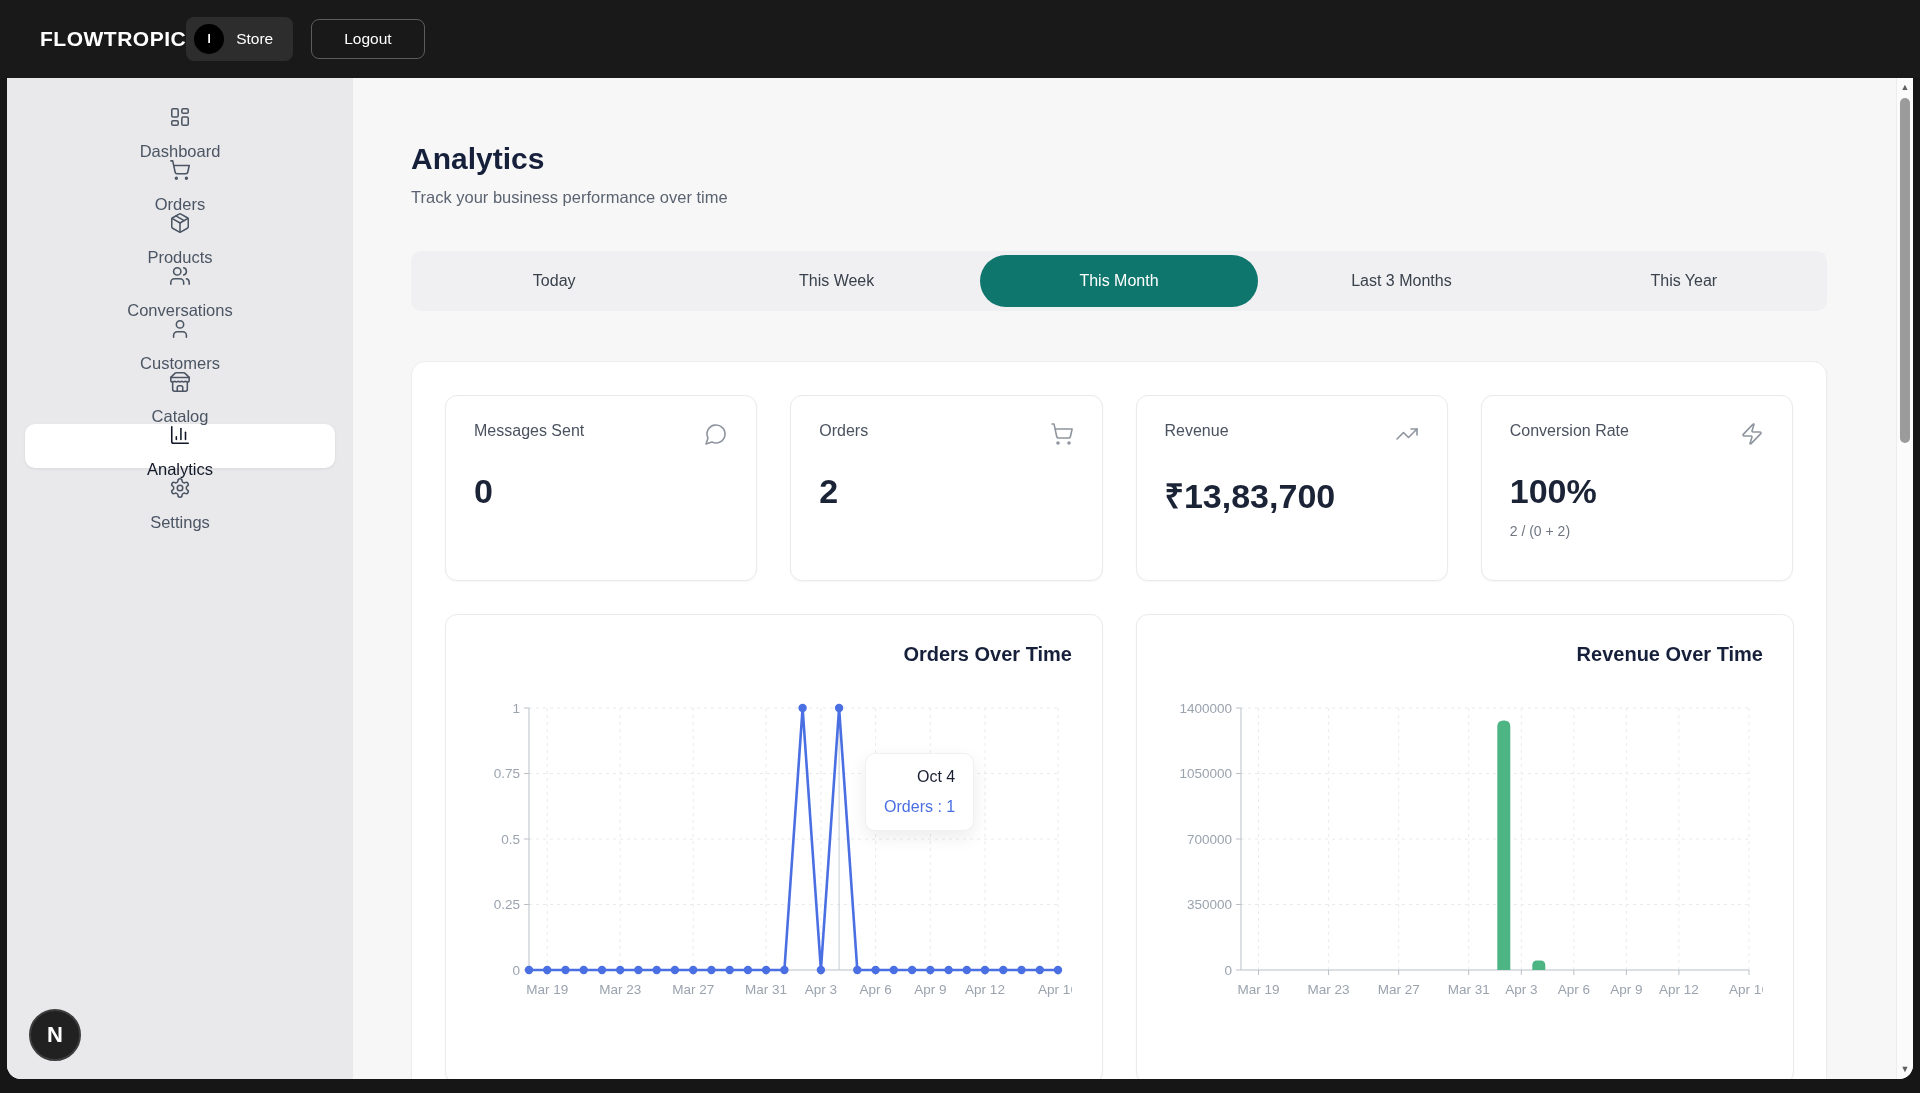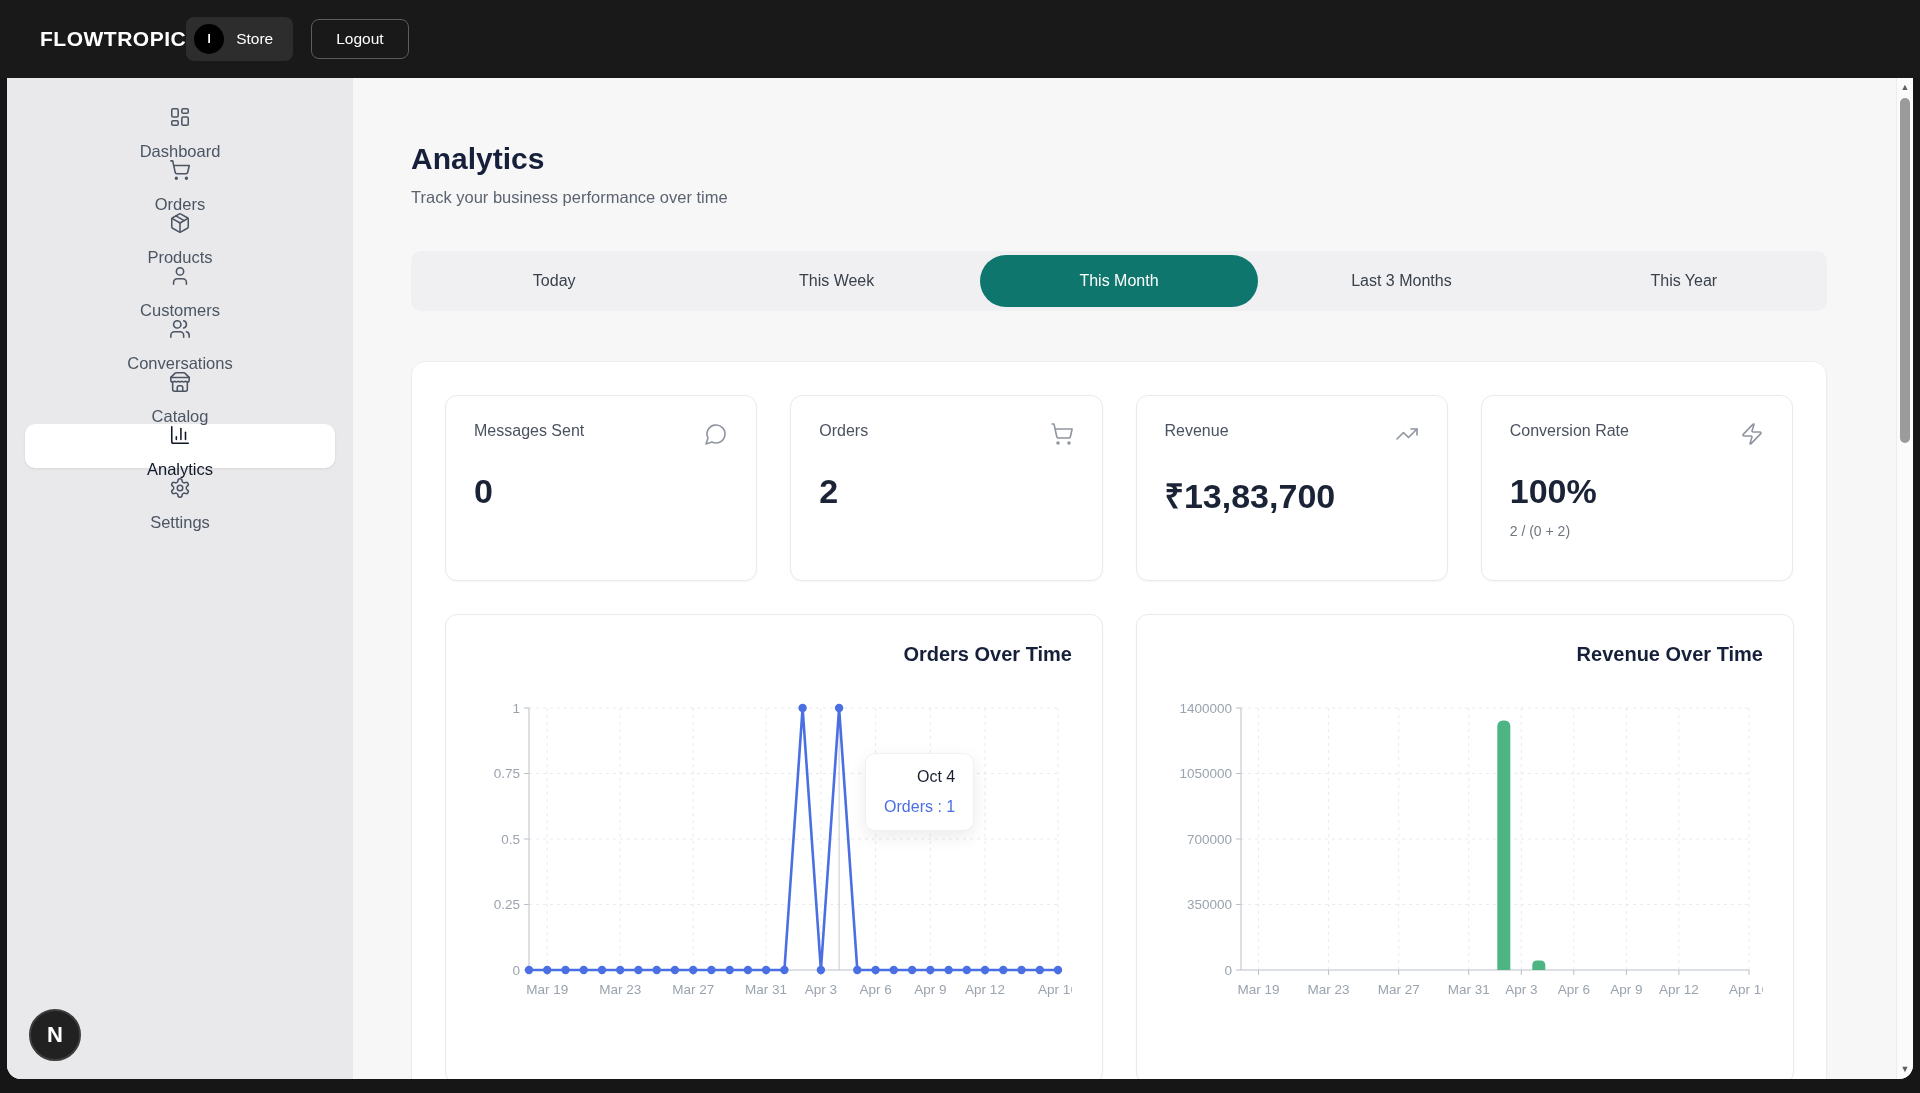--- a/index.html
+++ b/index.html
@@ -14,21 +14,21 @@
             justify-content:flex-start; padding:0 28px 0 40px; }
   .logo { color:#fff; font-size:21px; font-weight:700; letter-spacing:.5px; }
   .hdr-right { display:flex; align-items:center; gap:18px; }
   .store-btn { display:flex; align-items:center; gap:12px; background:#2d2d2d;
                border:none; border-radius:8px; padding:7px 20px 7px 8px;
                color:#fff; font-size:15.5px; cursor:pointer; font-family:inherit; }
   .store-avatar { width:30px; height:30px; border-radius:50%; background:#000;
                   color:#fff; display:flex; align-items:center; justify-content:center;
                   font-size:12px; font-weight:700; }
   .logout-btn { background:transparent; color:#fff; border:1px solid #5c5c5c;
-                border-radius:8px; padding:10px 24px; font-size:15.5px;
+                border-radius:8px; padding:10px 32px; font-size:15.5px;
                 cursor:pointer; font-family:inherit; }
   
   .window { margin:0 7px; height:1001px; border-radius:0 0 14px 14px; overflow:hidden;
             display:flex; background:#f7f7f8; position:relative; }
   
   .sidebar { width:346px; flex:none; background:#e9e9eb; padding-top:28px; position:relative; }
   .nav-item { display:flex; align-items:center; gap:14px; height:44px;
               margin:0 18px 9px; padding:0 15px; border-radius:10px;
               color:#4b5563; font-size:16.5px; cursor:pointer;flex-direction:column; }
   .nav-item svg { width:22px; height:22px; flex:none; }
@@ -120,33 +120,33 @@
       <svg viewBox="0 0 24 24" fill="none" stroke="currentColor" stroke-width="1.7" stroke-linecap="round" stroke-linejoin="round">
           <path d="m7.5 4.27 9 5.15"></path>
           <path d="M21 8a2 2 0 0 0-1-1.73l-7-4a2 2 0 0 0-2 0l-7 4A2 2 0 0 0 3 8v8a2 2 0 0 0 1 1.73l7 4a2 2 0 0 0 2 0l7-4A2 2 0 0 0 21 16Z"></path>
           <path d="m3.3 7 8.7 5 8.7-5"></path>
           <path d="M12 22V12"></path>
         </svg>
       <span>Products</span>
     </div>
     <div class="nav-item">
       <svg viewBox="0 0 24 24" fill="none" stroke="currentColor" stroke-width="1.7" stroke-linecap="round" stroke-linejoin="round">
-          <path d="M19 21v-2a4 4 0 0 0-4-4H9a4 4 0 0 0-4 4v2"></path>
-          <circle cx="12" cy="7" r="4"></circle>
-        </svg>
-      <span>Customers</span>
-    </div>
-    <div class="nav-item">
-      <svg viewBox="0 0 24 24" fill="none" stroke="currentColor" stroke-width="1.7" stroke-linecap="round" stroke-linejoin="round">
           <path d="M16 21v-2a4 4 0 0 0-4-4H6a4 4 0 0 0-4 4v2"></path>
           <circle cx="9" cy="7" r="4"></circle>
           <path d="M22 21v-2a4 4 0 0 0-3-3.87"></path>
           <path d="M16 3.13a4 4 0 0 1 0 7.75"></path>
         </svg>
       <span>Conversations</span>
+    </div>
+    <div class="nav-item">
+      <svg viewBox="0 0 24 24" fill="none" stroke="currentColor" stroke-width="1.7" stroke-linecap="round" stroke-linejoin="round">
+          <path d="M19 21v-2a4 4 0 0 0-4-4H9a4 4 0 0 0-4 4v2"></path>
+          <circle cx="12" cy="7" r="4"></circle>
+        </svg>
+      <span>Customers</span>
     </div>
     <div class="nav-item">
       <svg viewBox="0 0 24 24" fill="none" stroke="currentColor" stroke-width="1.7" stroke-linecap="round" stroke-linejoin="round">
           <path d="m2 7 4.41-4.41A2 2 0 0 1 7.83 2h8.34a2 2 0 0 1 1.42.59L22 7"></path>
           <path d="M4 12v8a2 2 0 0 0 2 2h12a2 2 0 0 0 2-2v-8"></path>
           <path d="M15 22v-4a2 2 0 0 0-2-2h-2a2 2 0 0 0-2 2v4"></path>
           <path d="M2 7h20"></path>
           <path d="M22 7v3a2 2 0 0 1-2 2 2.7 2.7 0 0 1-1.59-.63.7.7 0 0 0-.82 0A2.7 2.7 0 0 1 16 12a2.7 2.7 0 0 1-1.59-.63.7.7 0 0 0-.82 0A2.7 2.7 0 0 1 12 12a2.7 2.7 0 0 1-1.59-.63.7.7 0 0 0-.82 0A2.7 2.7 0 0 1 8 12a2.7 2.7 0 0 1-1.59-.63.7.7 0 0 0-.82 0A2.7 2.7 0 0 1 4 12a2 2 0 0 1-2-2V7"></path>
         </svg>
       <span>Catalog</span>

